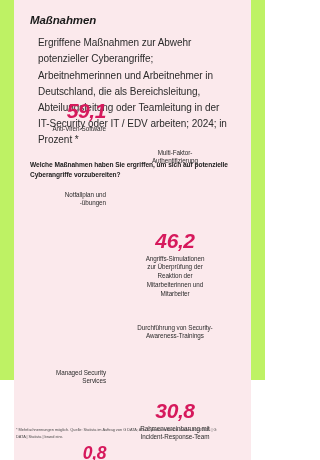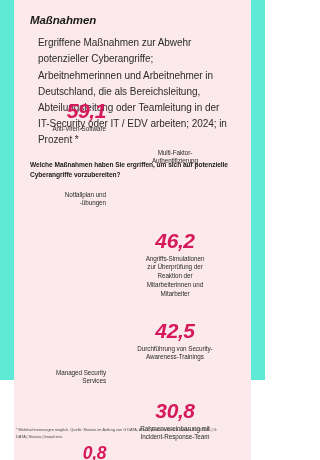--- a/index.html
+++ b/index.html
@@ -12,21 +12,21 @@
     height: 460px;
     overflow: hidden;
     font-family: "Liberation Sans", sans-serif;
     -webkit-font-smoothing: antialiased;
   }
 
   .page {
     position: relative;
     width: 265px;
     height: 380px;
-    background: #5eead4;
+    background: #bef264;
   }
 
   
   .panel {
     position: absolute;
     left: 14px;
     top: 0px;
     width: 237px;
     height: 460px;
     background: #fbe9ec;
@@ -139,21 +139,20 @@
         <div class="label">Multi-Faktor-<br>Authentifizierung</div>
       </div>
       <div class="item left" style="top: 92px;">
         <div class="label">Notfallplan und<br>-übungen</div>
       </div>
       <div class="item right" style="top: 135px;">
         <div class="value">46,2</div>
         <div class="label">Angriffs-Simulationen<br>zur Überprüfung der<br>Reaktion der<br>Mitarbeiterinnen und<br>Mitarbeiter</div>
       </div>
       <div class="item right" style="top: 225px;">
-        <div class="value">42,5</div>
         <div class="label">Durchführung von Security-<br>Awareness-Trainings</div>
       </div>
       <div class="item left" style="top: 270px;">
         <div class="label">Managed Security<br>Services</div>
       </div>
       <div class="item right" style="top: 305px;">
         <div class="value">30,8</div>
         <div class="label">Rahmenvereinbarung mit<br>Incident-Response-Team</div>
       </div>
       <div class="item left small" style="top: 350px;">

